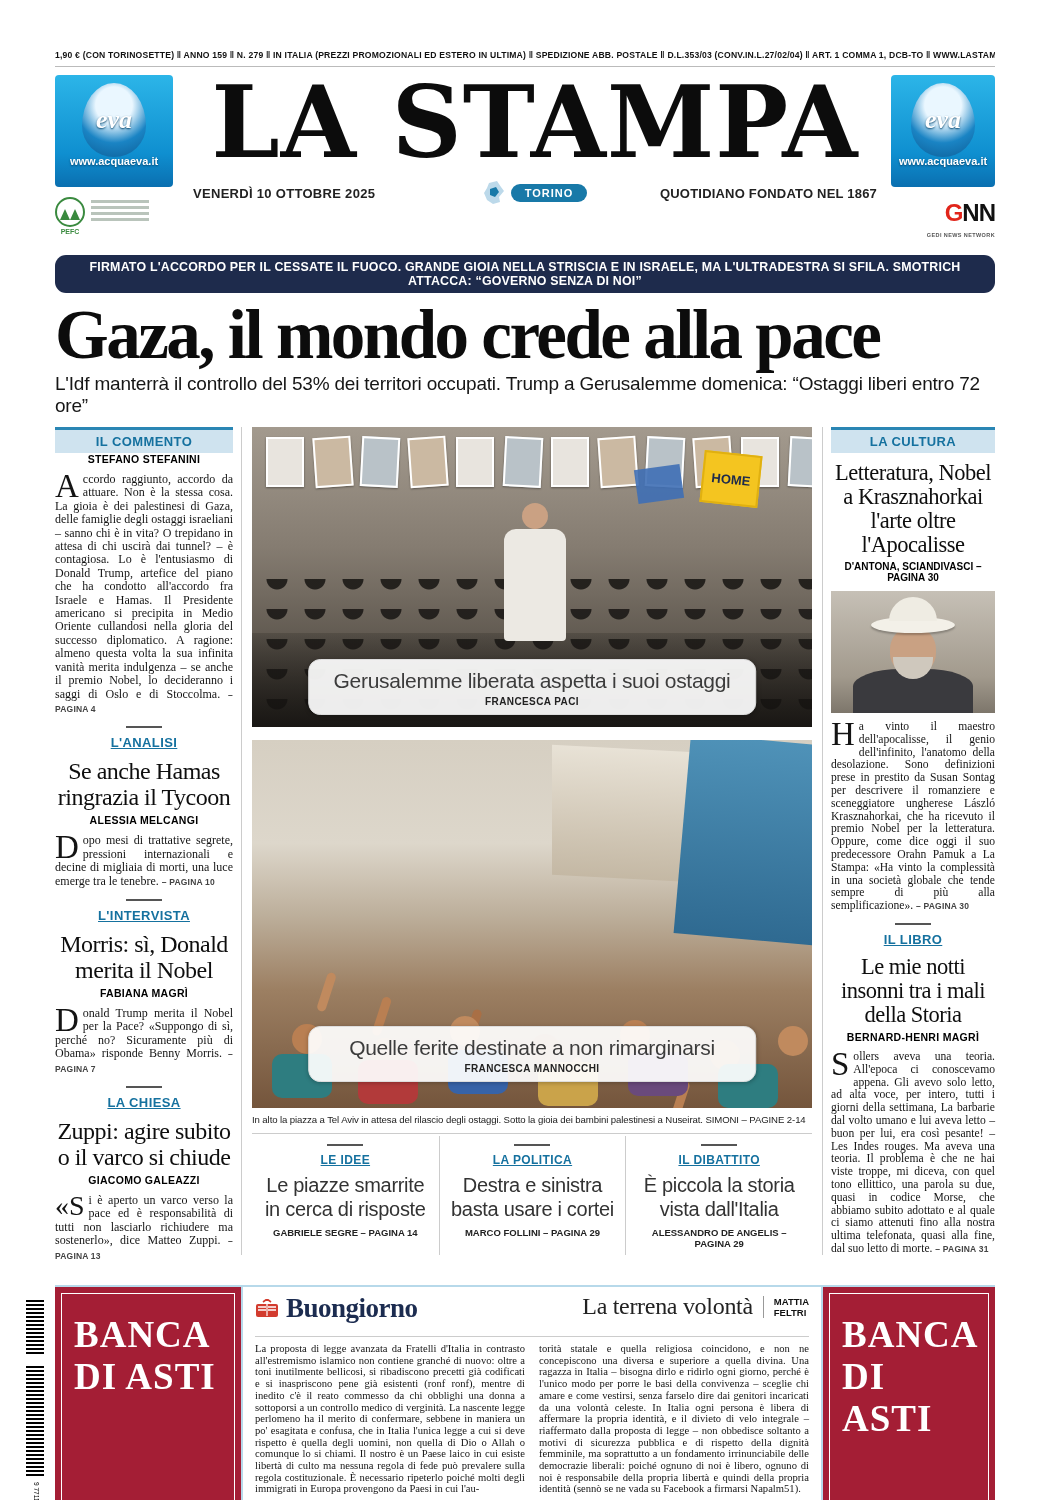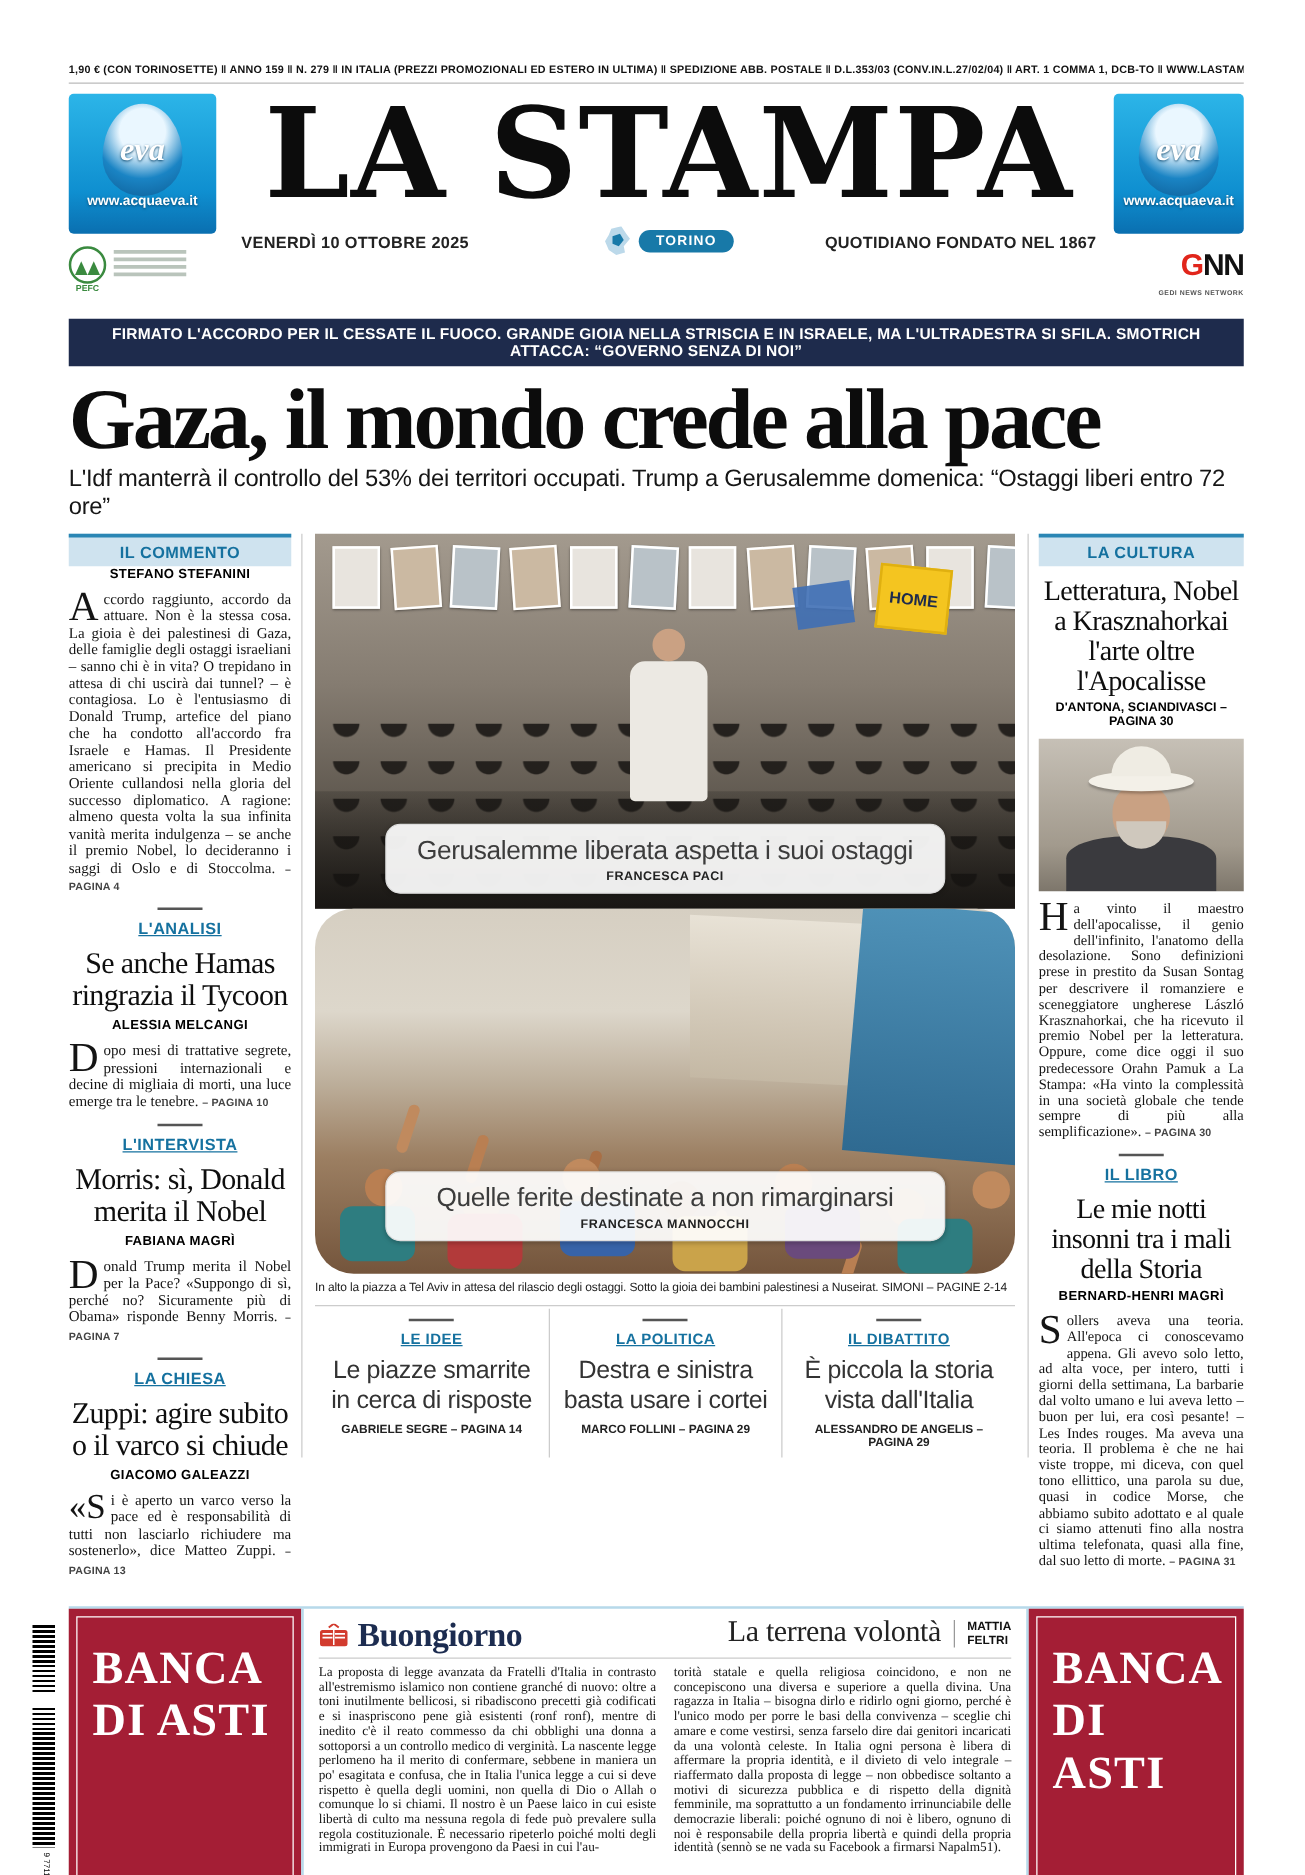--- a/index.html
+++ b/index.html
@@ -46,21 +46,21 @@
   .pefc-label{font-size:7px;font-weight:bold;color:#3a8a3f;text-align:center;margin-top:1px;}
   .pefc-lines{display:flex;flex-direction:column;gap:3px;padding-top:3px;}
   .pefc-lines i{display:block;width:58px;height:3px;background:#b9c4bb;}
   
   .gnn{margin-top:16px;text-align:right;font-weight:bold;font-size:24px;letter-spacing:-1px;color:#111;line-height:20px;}
   .gnn .g{color:#e1251b;}
   .gnn-sub{font-size:5.5px;letter-spacing:.4px;color:#555;font-weight:bold;margin-top:2px;}
 
   
   .kicker{margin-top:10px;background:#1e2b4c;color:#fff;font-weight:bold;font-size:12.4px;
-          letter-spacing:.2px;text-align:center;padding:5px 4px;}
+          letter-spacing:.2px;text-align:center;padding:5px 4px;border-radius:11px;}
   .headline{font-family:"Liberation Serif",serif;font-weight:bold;color:#0c0c0c;
             font-size:69px;line-height:72px;letter-spacing:-2.5px;margin:6px 0 2px 0;white-space:nowrap;}
   .subhead{font-size:19px;color:#161616;letter-spacing:-.2px;margin:2px 0 10px 0;}
 
   
   .main-grid{display:grid;grid-template-columns:186px 582px 172px;align-items:start;}
   .col-center{border-left:1px solid #ccc;border-right:1px solid #ccc;padding:0 10px;}
   .col-left{padding-right:8px;} .col-right{padding-left:8px;}
 
   .label{font-weight:bold;font-size:13px;letter-spacing:.4px;color:#15719f;text-align:center;}
@@ -92,22 +92,22 @@
          background-size:38px 30px;background-position:6px 8px;}
   .crowd::after{content:"";position:absolute;inset:40% 0 0 0;background:linear-gradient(180deg,rgba(25,23,20,.2),rgba(18,16,14,.85));}
   .speaker{position:absolute;left:45%;top:34%;width:62px;height:112px;background:#ece9e3;
            border-radius:12px 12px 4px 4px;}
   .speaker::before{content:"";position:absolute;top:-26px;left:18px;width:26px;height:26px;border-radius:50%;background:#caa183;}
   .sign-home{position:absolute;right:52px;top:26px;width:54px;height:48px;background:#f4c520;
              transform:rotate(6deg);display:flex;align-items:center;justify-content:center;
              font-weight:bold;font-size:13px;color:#1e2b4c;border:2px solid #e0b010;}
   .flag-blue{position:absolute;right:130px;top:40px;width:46px;height:34px;background:#3f6fb5;transform:rotate(-8deg);opacity:.9;}
 
-  .photo2{height:292px;margin-top:0;
-          background:linear-gradient(180deg,#d6cfc2 0%,#ddd7cb 28%,#bcae9a 48%,#9c7f62 68%,#74553c 100%);border-radius:31px;}
+  .photo2{height:368px;margin-top:13px;
+          background:linear-gradient(180deg,#d6cfc2 0%,#ddd7cb 28%,#bcae9a 48%,#9c7f62 68%,#74553c 100%);}
   .tent2{position:absolute;top:10px;left:300px;width:200px;height:130px;background:linear-gradient(180deg,#e8e2d6,#c4b8a4);transform:skewY(3deg);}
   .tarp{position:absolute;top:0;right:-20px;width:150px;height:200px;background:linear-gradient(180deg,#4f92b8,#2f6a91);transform:rotate(5deg);}
   .heads{position:absolute;bottom:54px;left:40px;width:30px;height:30px;border-radius:50%;background:#b97f52;
          box-shadow:78px 14px 0 #a96f45,158px -8px 0 #c08a5e,238px 10px 0 #8f5c38,328px -4px 0 #b97f52,
                     418px 16px 0 #a96f45,486px 2px 0 #c08a5e;}
   .shirts{position:absolute;bottom:10px;left:20px;width:60px;height:44px;border-radius:10px;background:#2e7d80;
           box-shadow:86px 6px 0 #b23a3a,176px -4px 0 #3763a8,266px 8px 0 #caa34a,356px -2px 0 #6a4a7c,446px 10px 0 #2e7d80;}
   .arms{position:absolute;bottom:96px;left:70px;width:9px;height:40px;border-radius:5px;background:#c08a5e;transform:rotate(18deg);
         box-shadow:60px 6px 0 #b97f52,150px -10px 0 #a96f45,260px 4px 0 #c08a5e,370px -6px 0 #b97f52,440px 8px 0 #a96f45;}
 
@@ -144,21 +144,21 @@
   
   .bottom-row{display:grid;grid-template-columns:186px 582px 172px;border-top:2px solid #b7d9ea;
               margin-top:12px;height:252px;}
   .banca{background:#a41e35;padding:6px;}
   .banca-inner{border:1px solid #fff;height:228px;display:flex;flex-direction:column;
                justify-content:space-between;padding:20px 12px 14px 12px;box-sizing:border-box;}
   .banca-name span{display:block;font-family:"Liberation Serif",serif;font-weight:bold;color:#fff;
                    font-size:37px;line-height:42px;letter-spacing:1px;}
 
   .buongiorno{border-left:2px solid #b7d9ea;border-right:2px solid #b7d9ea;padding:6px 12px 0 12px;}
-  .bg-head{display:flex;align-items:flex-start;justify-content:space-between;border-bottom:1px solid #ccc;padding-bottom:2px;}
+  .bg-head{display:flex;align-items:flex-start;justify-content:space-between;border-bottom:1px solid #ccc;padding-bottom:12px;}
   .bg-left{display:flex;align-items:center;gap:7px;}
   .bg-title{font-family:"Liberation Serif",serif;font-weight:bold;font-size:27px;color:#1c2c50;letter-spacing:-.5px;}
   .bg-right{display:flex;align-items:center;gap:10px;}
   .bg-article{font-family:"Liberation Serif",serif;font-size:24px;color:#222;letter-spacing:-.3px;}
   .bg-authors{border-left:1px solid #999;padding-left:10px;display:flex;flex-direction:column;
               font-size:9.5px;font-weight:bold;color:#111;line-height:11px;}
   .bg-cols{display:flex;gap:14px;margin-top:6px;}
   .bg-cols p{flex:1;margin:0;font-family:"Liberation Serif",serif;font-size:10.6px;line-height:11.7px;
              text-align:justify;color:#141414;}
 

